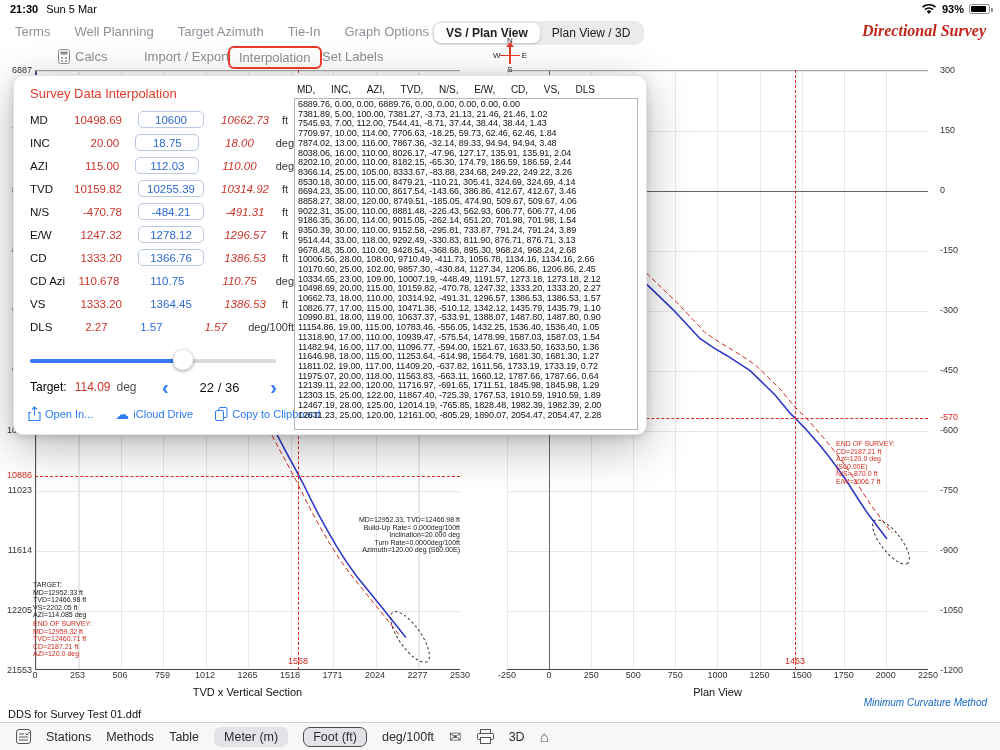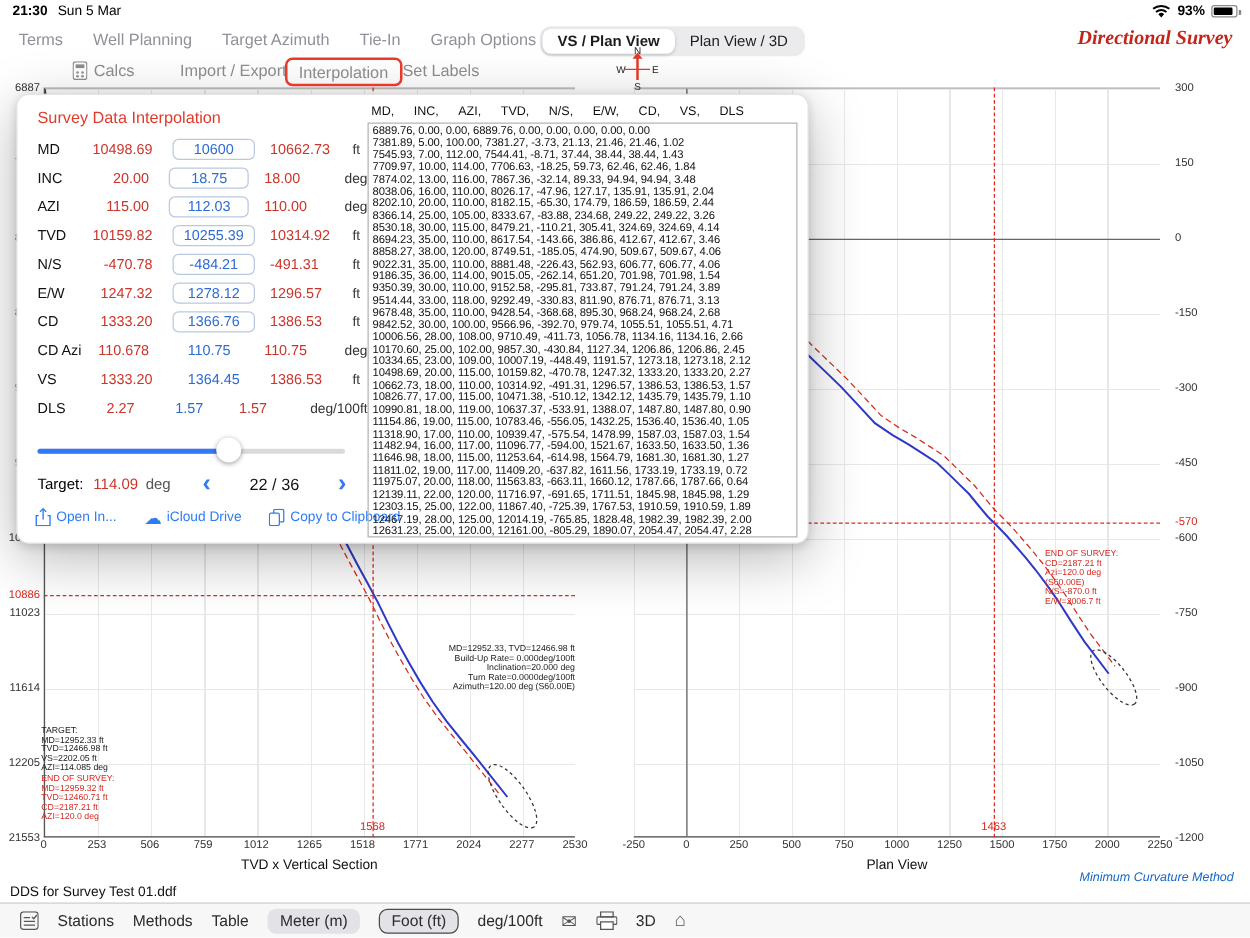--- a/index.html
+++ b/index.html
@@ -74,21 +74,21 @@
   border:1px solid #e4e4e4;box-shadow:0 12px 45px rgba(0,0,0,.28),0 2px 8px rgba(0,0,0,.15);z-index:20;}
 .pp-title{position:absolute;left:16px;top:10px;font-size:13px;color:#e03a2a;}
 .pp-rows{position:absolute;left:0;width:280px;}
 .rows-editable{top:32px;}
 .rows-computed{top:193px;}
 .irow{display:flex;align-items:center;height:23px;padding-left:16px;font-size:11.5px;}
 .ilabel{width:40px;color:#111;}
 .ileft{width:52px;text-align:right;color:#cc352a;}
 .imid{width:66px;margin-left:16px;text-align:center;color:#2e6bd6;}
 .imid.boxed{border:1px solid #b9c9df;border-radius:5px;padding:1.5px 0;}
-.iright{width:58px;margin-left:12px;text-align:left;color:#cc352a;}
+.iright{width:58px;margin-left:12px;text-align:center;color:#cc352a;font-style:italic;}
 .iunit{margin-left:8px;color:#333;font-size:11px;}
 .slider{position:absolute;left:16px;top:274px;width:246px;height:20px;}
 .slider .track{position:absolute;top:9px;left:0;right:0;height:3.5px;border-radius:2px;background:#d9d9de;}
 .slider .fill{position:absolute;top:9px;left:0;width:62%;height:3.5px;border-radius:2px;background:#3478f6;}
 .slider .thumb{position:absolute;top:0;left:calc(62% - 10px);width:20px;height:20px;border-radius:50%;background:#fff;box-shadow:0 1px 4px rgba(0,0,0,.4);}
 .target-row{position:absolute;left:16px;top:299px;width:270px;height:24px;font-size:12px;display:flex;align-items:center;}
 .t-value{color:#cc352a;margin-left:8px;}
 .t-unit{color:#555;margin-left:6px;}
 .pager{position:absolute;left:148px;top:299px;width:115px;height:24px;display:flex;align-items:center;justify-content:space-between;}
 .chev{color:#3478f6;font-size:20px;line-height:18px;font-weight:bold;}
@@ -449,21 +449,20 @@
         <div class="trow">8202.10, 20.00, 110.00, 8182.15, -65.30, 174.79, 186.59, 186.59, 2.44</div>
         <div class="trow">8366.14, 25.00, 105.00, 8333.67, -83.88, 234.68, 249.22, 249.22, 3.26</div>
         <div class="trow">8530.18, 30.00, 115.00, 8479.21, -110.21, 305.41, 324.69, 324.69, 4.14</div>
         <div class="trow">8694.23, 35.00, 110.00, 8617.54, -143.66, 386.86, 412.67, 412.67, 3.46</div>
         <div class="trow">8858.27, 38.00, 120.00, 8749.51, -185.05, 474.90, 509.67, 509.67, 4.06</div>
         <div class="trow">9022.31, 35.00, 110.00, 8881.48, -226.43, 562.93, 606.77, 606.77, 4.06</div>
         <div class="trow">9186.35, 36.00, 114.00, 9015.05, -262.14, 651.20, 701.98, 701.98, 1.54</div>
         <div class="trow">9350.39, 30.00, 110.00, 9152.58, -295.81, 733.87, 791.24, 791.24, 3.89</div>
         <div class="trow">9514.44, 33.00, 118.00, 9292.49, -330.83, 811.90, 876.71, 876.71, 3.13</div>
         <div class="trow">9678.48, 35.00, 110.00, 9428.54, -368.68, 895.30, 968.24, 968.24, 2.68</div>
-        <div class="trow">9842.52, 30.00, 100.00, 9566.96, -392.70, 979.74, 1055.51, 1055.51, 4.71</div>
         <div class="trow">10006.56, 28.00, 108.00, 9710.49, -411.73, 1056.78, 1134.16, 1134.16, 2.66</div>
         <div class="trow">10170.60, 25.00, 102.00, 9857.30, -430.84, 1127.34, 1206.86, 1206.86, 2.45</div>
         <div class="trow">10334.65, 23.00, 109.00, 10007.19, -448.49, 1191.57, 1273.18, 1273.18, 2.12</div>
         <div class="trow">10498.69, 20.00, 115.00, 10159.82, -470.78, 1247.32, 1333.20, 1333.20, 2.27</div>
         <div class="trow">10662.73, 18.00, 110.00, 10314.92, -491.31, 1296.57, 1386.53, 1386.53, 1.57</div>
         <div class="trow">10826.77, 17.00, 115.00, 10471.38, -510.12, 1342.12, 1435.79, 1435.79, 1.10</div>
         <div class="trow">10990.81, 18.00, 119.00, 10637.37, -533.91, 1388.07, 1487.80, 1487.80, 0.90</div>
         <div class="trow">11154.86, 19.00, 115.00, 10783.46, -556.05, 1432.25, 1536.40, 1536.40, 1.05</div>
         <div class="trow">11318.90, 17.00, 110.00, 10939.47, -575.54, 1478.99, 1587.03, 1587.03, 1.54</div>
         <div class="trow">11482.94, 16.00, 117.00, 11096.77, -594.00, 1521.67, 1633.50, 1633.50, 1.36</div>

